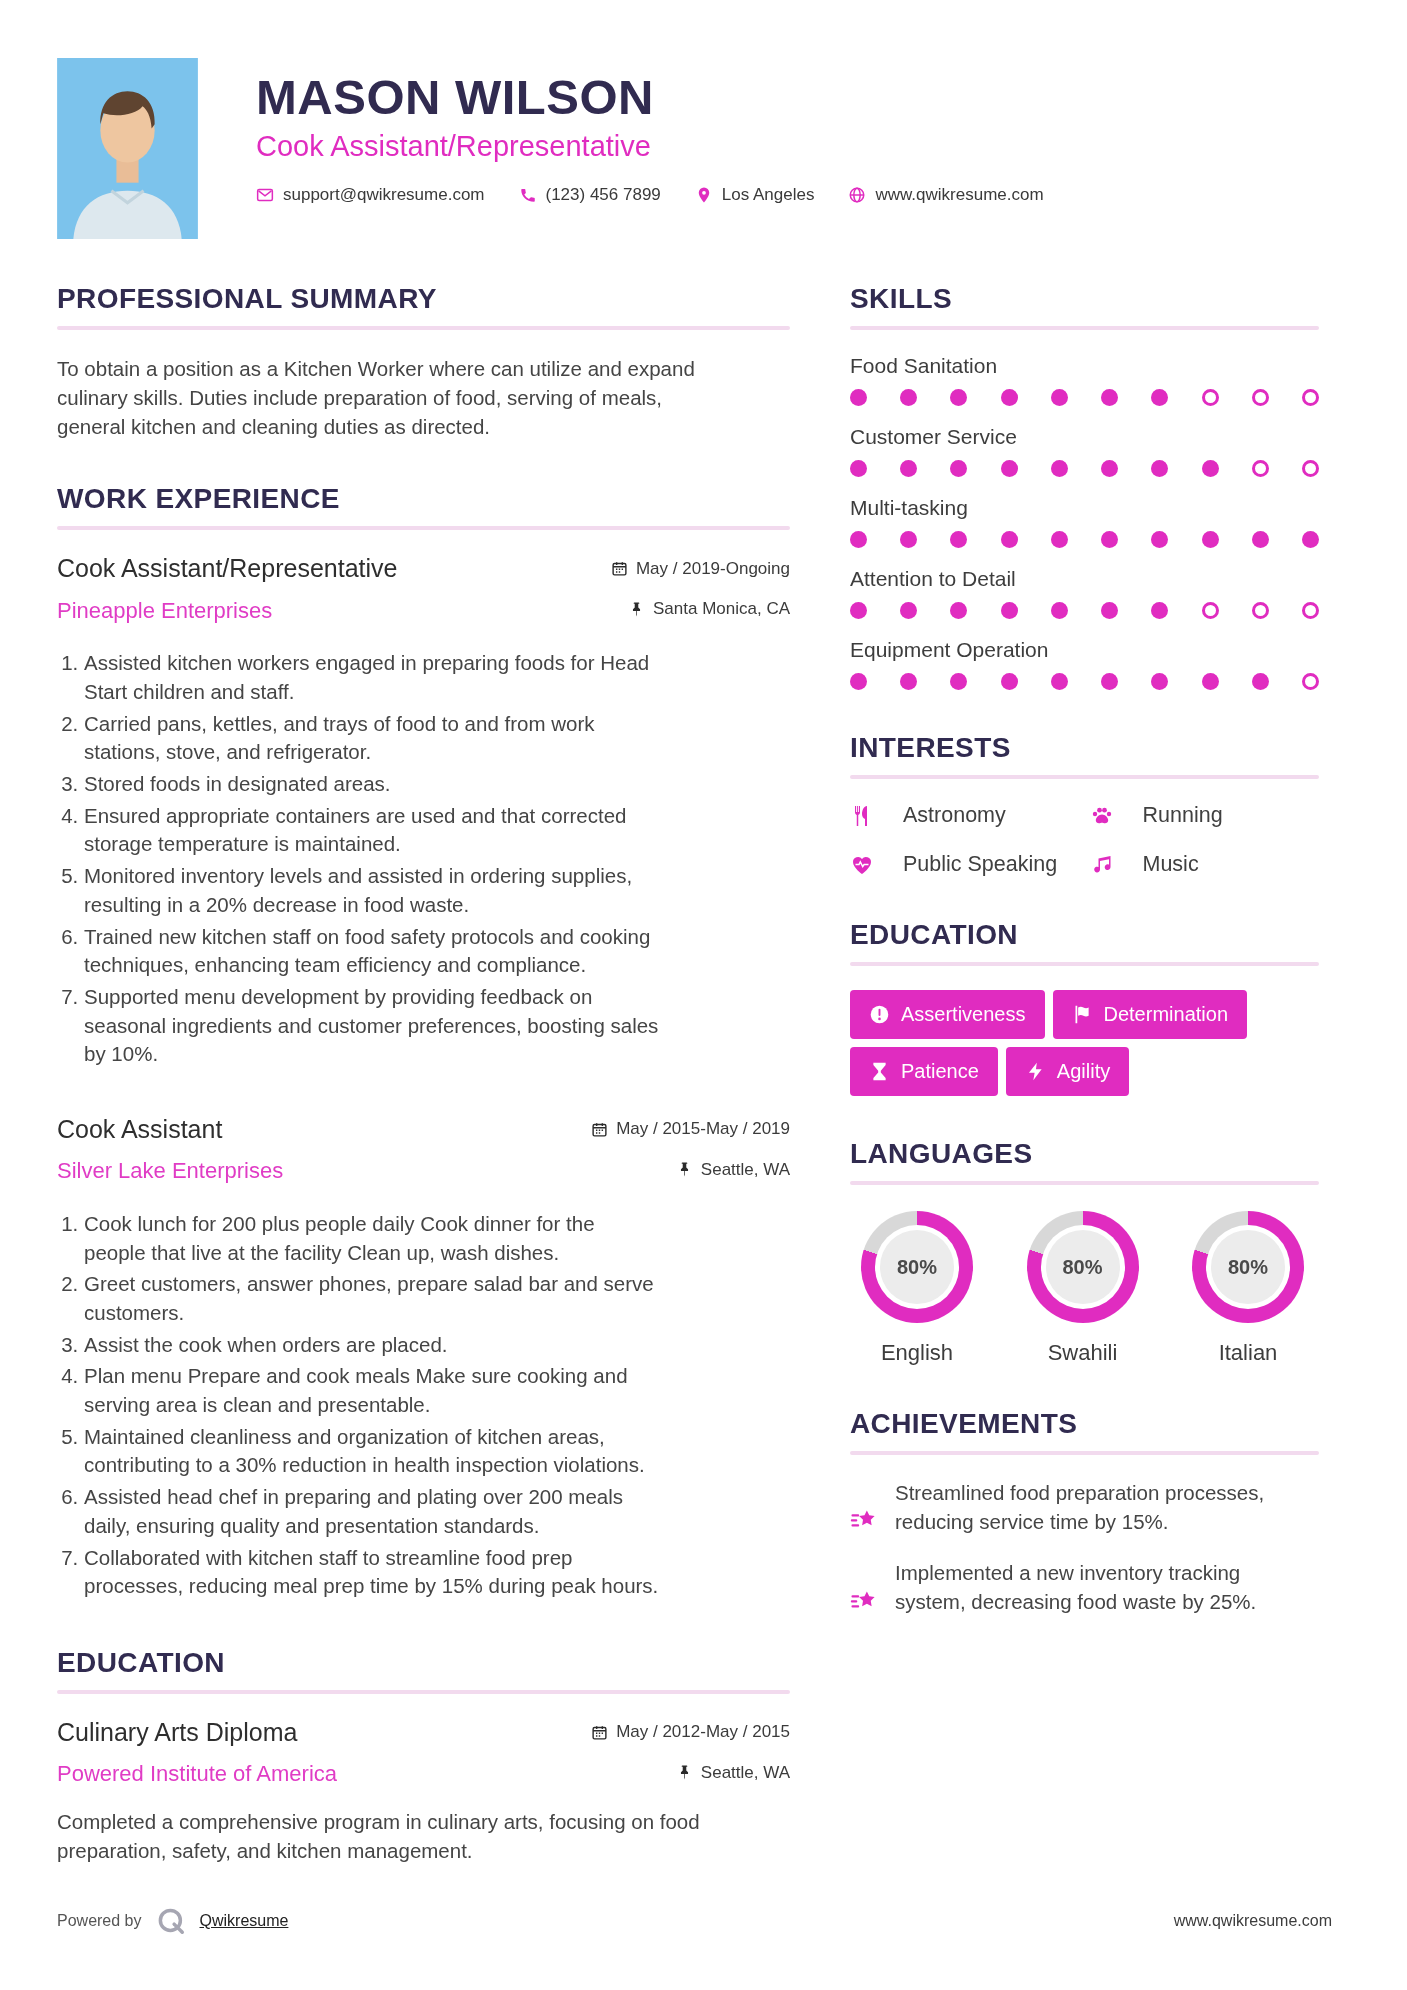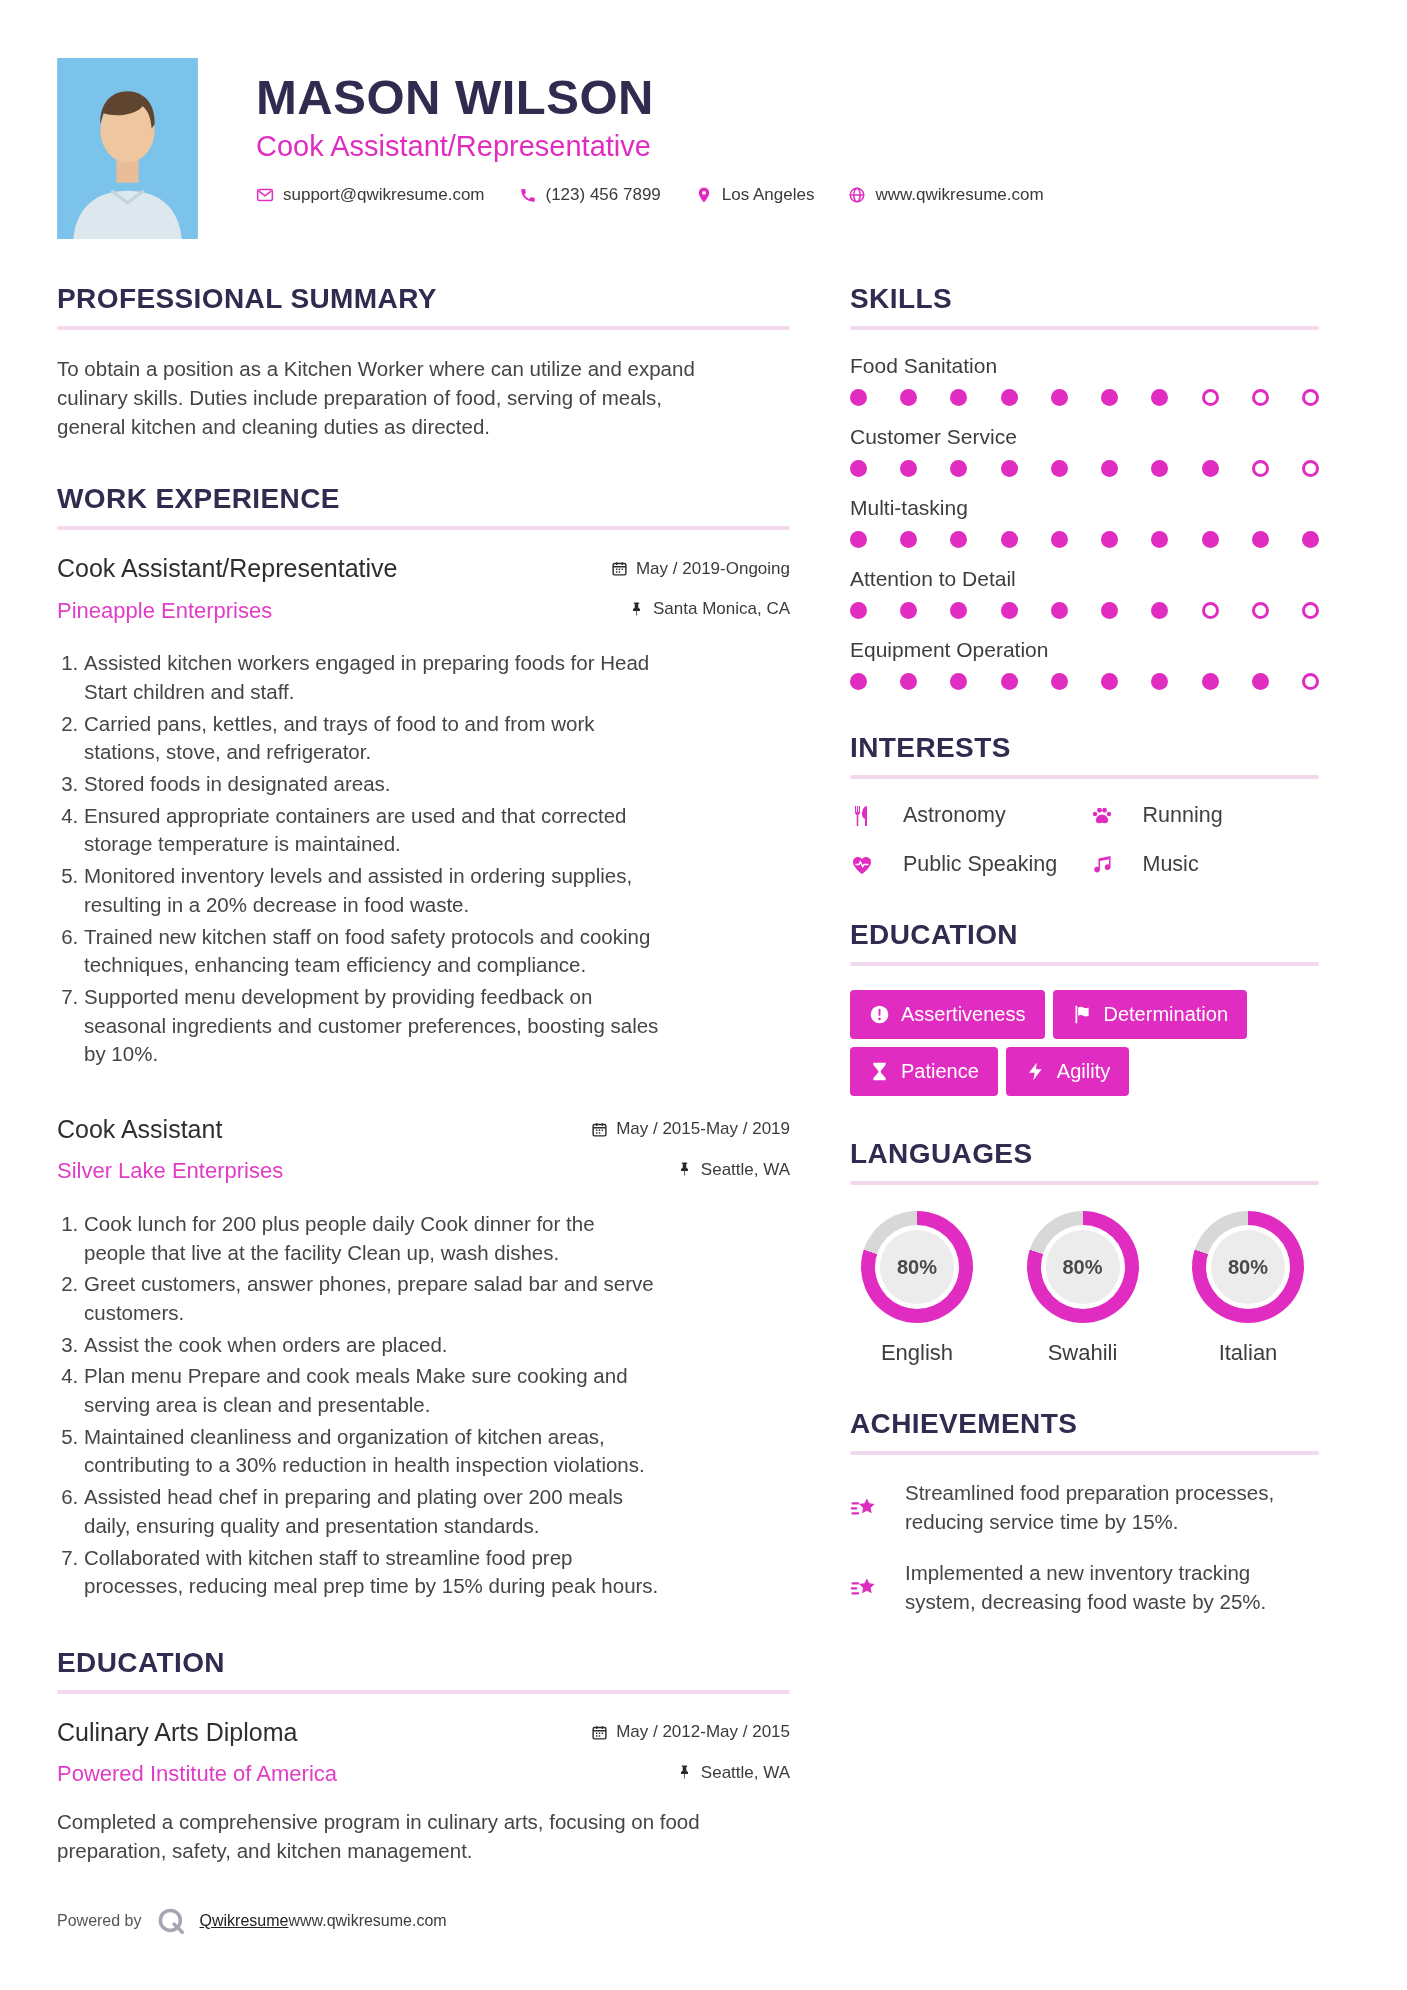--- a/index.html
+++ b/index.html
@@ -66,26 +66,26 @@
   
   .langs { display:flex; justify-content:space-between; padding:2px 6px 0 2px; }
   .lang { display:flex; flex-direction:column; align-items:center; width:130px; }
   .donut { width:112px; height:112px; border-radius:50%; display:flex; align-items:center; justify-content:center; }
   .donut-hole { width:84px; height:84px; border-radius:50%; background:#fff; display:flex; align-items:center; justify-content:center; }
   .donut-core { width:74px; height:74px; border-radius:50%; background:#ececec; display:flex; align-items:center; justify-content:center;
                 font-size:20px; font-weight:700; color:#4a4a4a; }
   .lang-name { margin-top:17px; font-size:22px; color:#3d3d3d; }
 
   
-  .ach-item { display:flex; align-items:center; gap:25px; margin-bottom:23px; }
+  .ach-item { display:flex; align-items:flex-end; gap:15px; margin-bottom:23px; }
   .a-icon { width:30px; height:30px; color:#e02cc0; flex:0 0 30px; margin-top:2px; }
   .ach-text { font-size:20.5px; line-height:1.4; color:#454545; max-width:420px; }
 
   
-  .footer { position:absolute; left:57px; right:75px; bottom:54px; display:flex; align-items:center; }
+  .footer { position:absolute; left:57px; right:75px; bottom:54px; display:flex; justify-content:space-between; align-items:center; }
   .f-left { display:flex; align-items:center; gap:14px; font-size:16px; color:#555; }
   .q-icon { width:30px; height:30px; color:#a6a6b2; }
   .f-brand { color:#222; text-decoration:underline; }
   .f-site { font-size:16px; color:#3c3c3c; }
 
   svg.defs { position:absolute; width:0; height:0; overflow:hidden; }
 </style>
 </head>
 <body>
 

